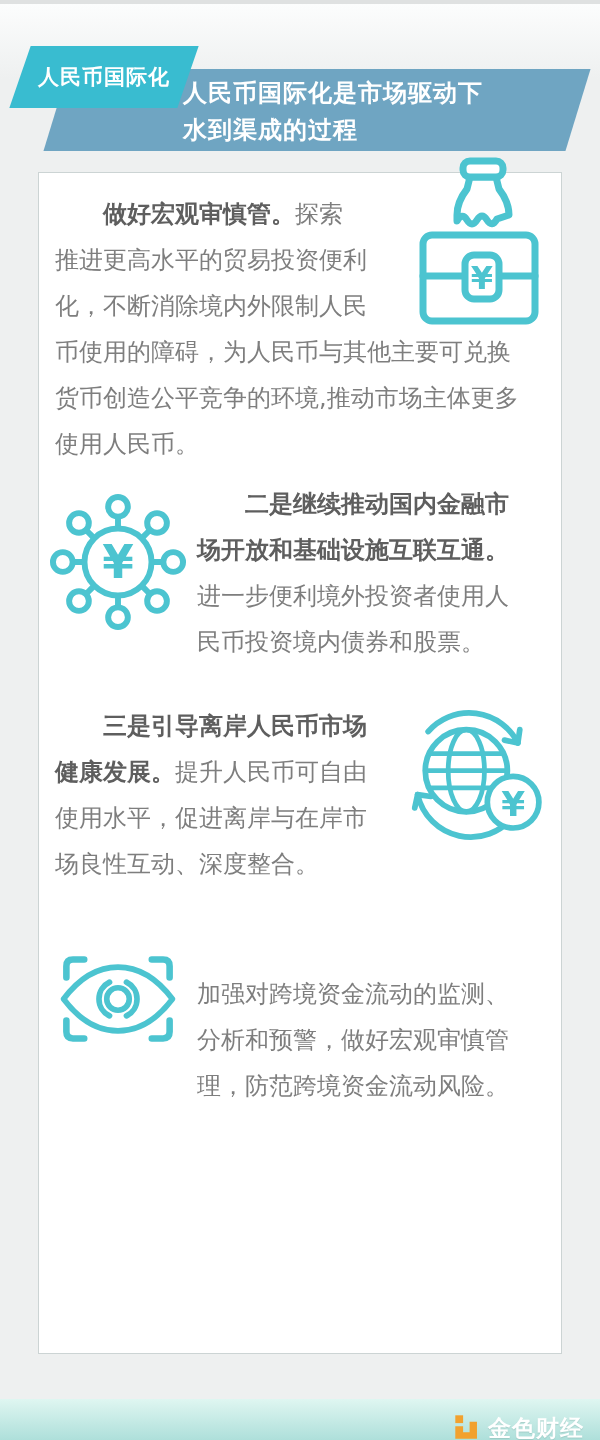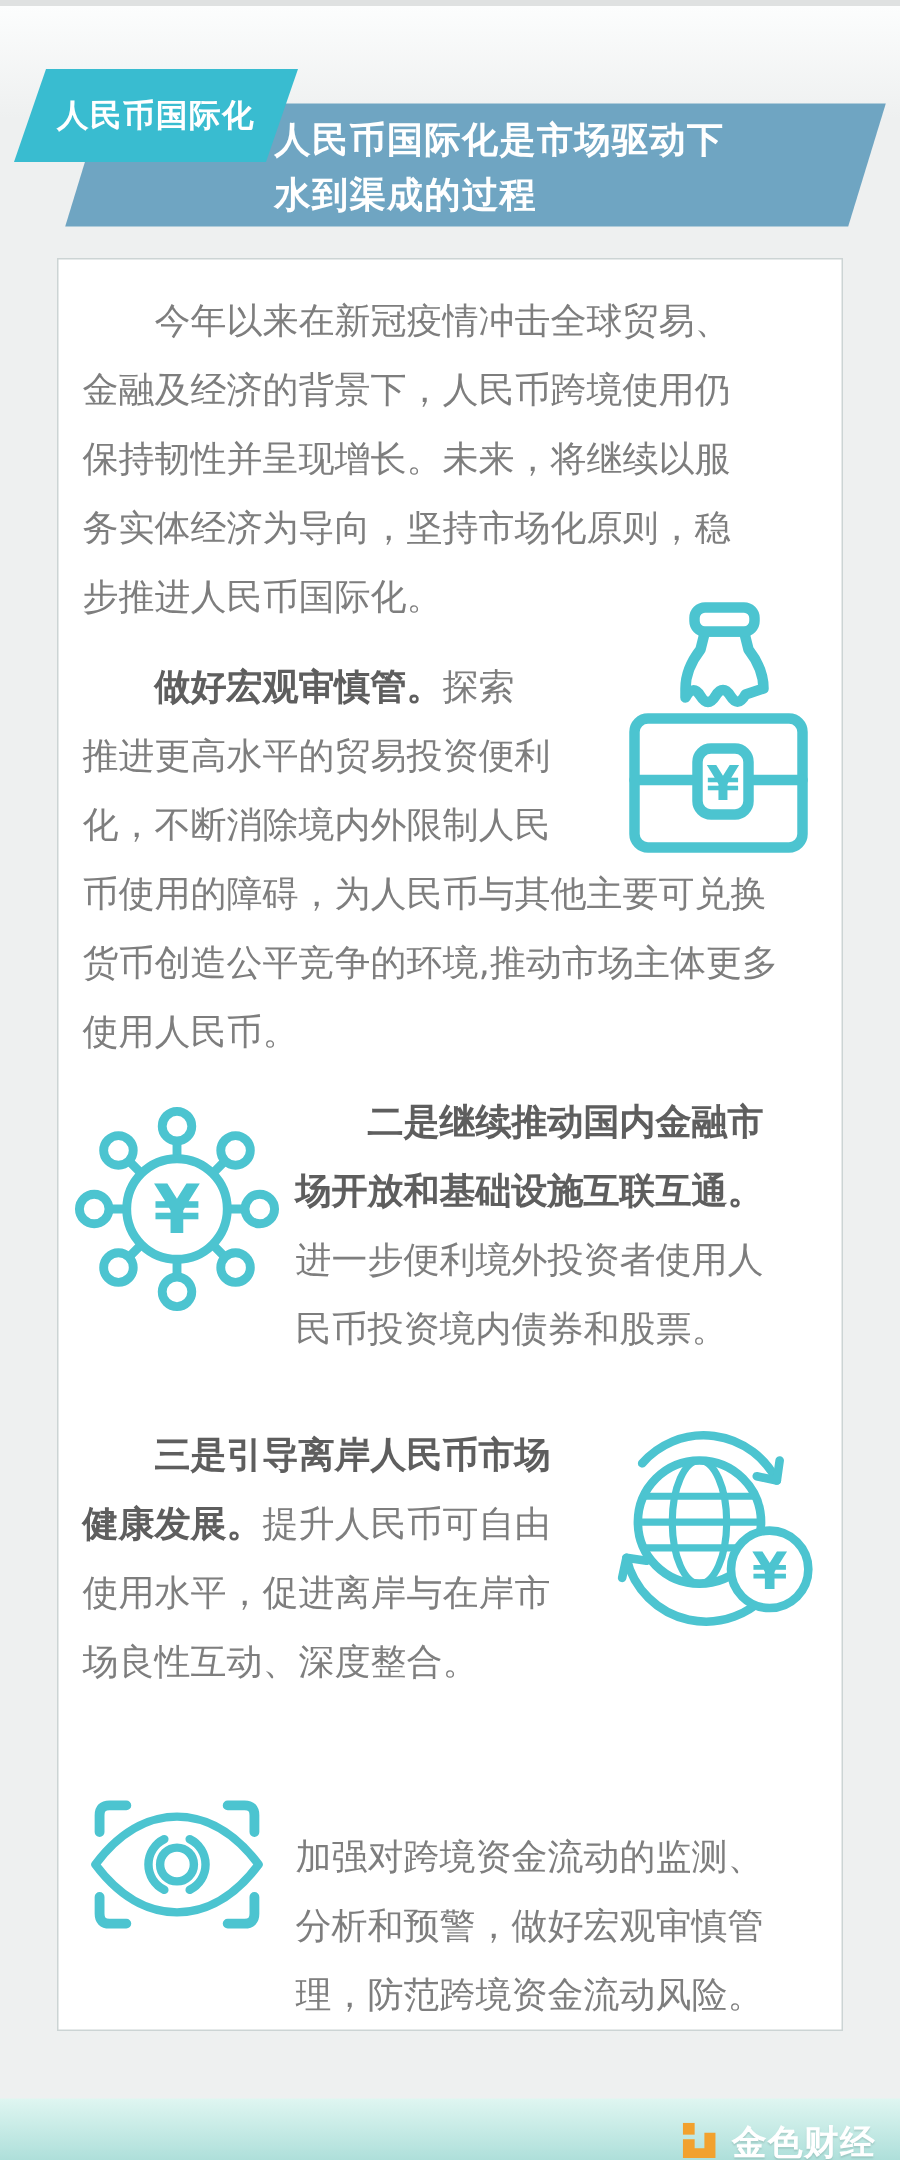--- a/index.html
+++ b/index.html
@@ -85,25 +85,20 @@
   <header>
     <div class="banner"></div>
     <div class="badge"></div>
     <div class="badge-label">人民币国际化</div>
     <h1 class="title">人民币国际化是市场驱动下
 水到渠成的过程</h1>
   </header>
 
   <main class="card">
 
-    <p class="para intro">今年以来在新冠疫情冲击全球贸易、
-金融及经济的背景下，人民币跨境使用仍
-保持韧性并呈现增长。未来，将继续以服
-务实体经济为导向，坚持市场化原则，稳
-步推进人民币国际化。</p>
 
     <section class="sec tight">
       <span class="float-ic bottle">
         <svg viewBox="0 0 120 170">
           <g stroke-width="7">
             <rect class="ic-fill" x="4" y="78" width="112" height="86" rx="9"></rect>
             <line class="ic-stroke" x1="4" y1="119" x2="116" y2="119"></line>
             <path class="ic-fill" d="M51 20 L48 32 C41 41 38 49 38 58 L38 64 q5 -9 10 -1 q5 8 10 0 q5 -8 10 0 q5 8 10 -1 L90 58 C90 49 87 41 80 32 L77 20 Z"></path>
             <rect class="ic-fill" x="44" y="4" width="40" height="16" rx="7"></rect>
             <rect class="ic-fill" x="46" y="98" width="34" height="44" rx="9"></rect>

